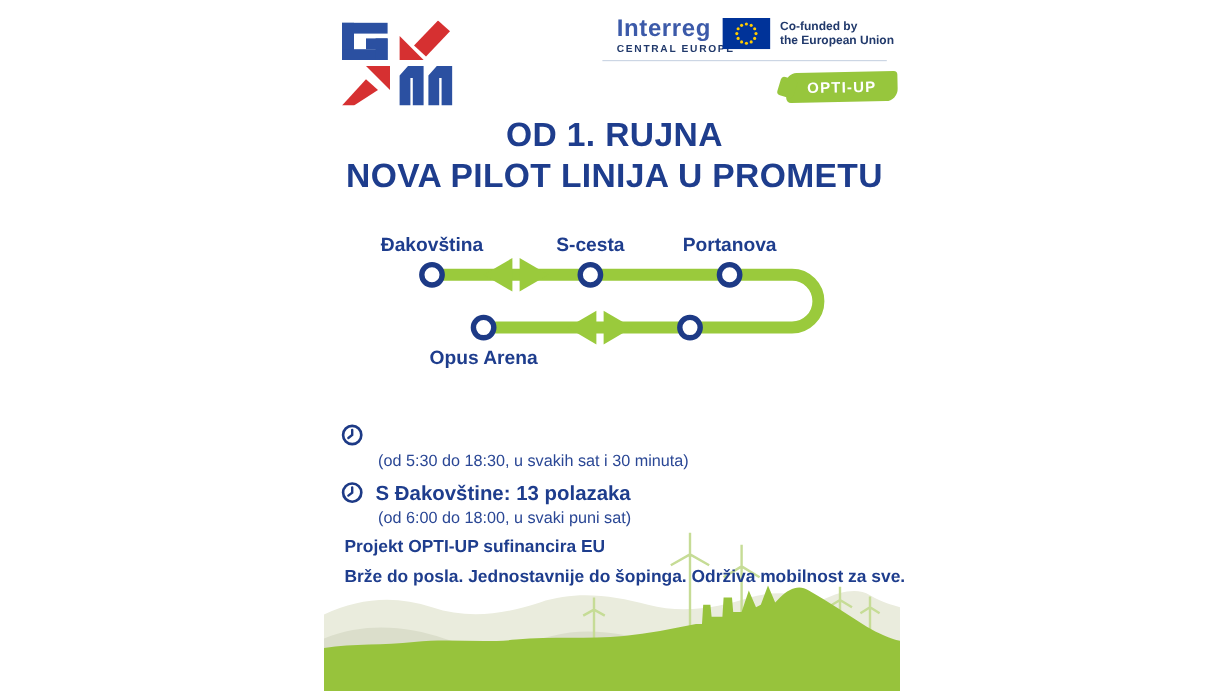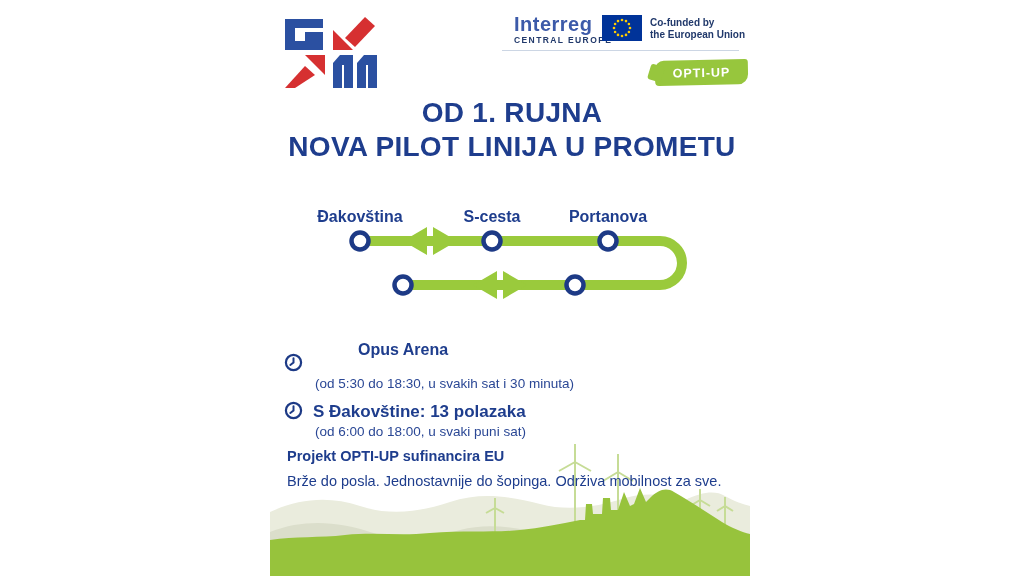--- a/index.html
+++ b/index.html
@@ -21,30 +21,30 @@
     letter-spacing:1px;border-radius:9px 3px 10px 4px;transform:rotate(-1.2deg);
   }
   .badge::before{content:"";position:absolute;left:-6px;top:4px;width:14px;height:16px;
     background:#97c63d;transform:rotate(18deg);border-radius:3px;}
 
   
   .title{left:262px;top:96px;width:500px;text-align:center;font-size:28px;line-height:34px;
     font-weight:bold;color:#1e3d8d;letter-spacing:.3px;}
 
   
-  .route{left:270px;top:196px;width:480px;height:150px;}
+  .route{left:270px;top:184px;width:480px;height:150px;}
   .station-label{position:absolute;text-align:center;font-size:16px;font-weight:bold;color:#1e3d8d;line-height:19px;}
 
   
   .sched-title{font-size:17px;font-weight:bold;color:#1e3d8d;}
   .sched-detail{font-size:13.5px;font-weight:normal;color:#2a4795;}
 
   
   .funding{left:287px;top:448px;font-size:14.5px;font-weight:bold;color:#1e3d8d;z-index:3;}
-  .tagline{left:287px;top:473px;font-size:14.5px;font-weight:normal;color:#1e3d8d;z-index:3;}
+  .tagline{left:287px;top:473px;font-size:14.5px;font-weight:bold;color:#1e3d8d;z-index:3;}
 
   .landscape{left:270px;top:440px;z-index:1;}
   .txt-layer{z-index:3;}
 </style>
 </head>
 <body>
 
 <div class="stage">
 
   <svg class="abs" style="left:283px;top:17px;" width="94" height="71" viewBox="0 0 94 71">
@@ -128,21 +128,21 @@
         <circle cx="90" cy="45" r="8.5"></circle>
         <circle cx="222" cy="45" r="8.5"></circle>
         <circle cx="338" cy="45" r="8.5"></circle>
         <circle cx="133" cy="89" r="8.5"></circle>
         <circle cx="305" cy="89" r="8.5"></circle>
       </g>
     </svg>
     <div class="station-label" style="left:30px;top:11px;width:120px;">Đakovština</div>
     <div class="station-label" style="left:162px;top:11px;width:120px;">S-cesta</div>
     <div class="station-label" style="left:278px;top:11px;width:120px;">Portanova</div>
-    <div class="station-label" style="left:73px;top:105px;width:120px;margin-top:39px;">Opus Arena</div>
+    <div class="station-label" style="left:73px;top:105px;width:120px;">Opus Arena</div>
   </div>
 
   <svg class="abs" style="left:284px;top:353px;" width="19" height="19" viewBox="0 0 19 19">
     <circle cx="9.5" cy="9.5" r="7.6" fill="none" stroke="#1d3a86" stroke-width="2.2"></circle>
     <path d="M9.5 5.2 V9.5 L6.3 12" fill="none" stroke="#1d3a86" stroke-width="2" stroke-linecap="round"></path>
   </svg>
   <div class="abs sched-detail" style="left:315px;top:376px;">(od 5:30 do 18:30, u svakih sat i 30 minuta)</div>
 
   <svg class="abs" style="left:284px;top:401px;" width="19" height="19" viewBox="0 0 19 19">
     <circle cx="9.5" cy="9.5" r="7.6" fill="none" stroke="#1d3a86" stroke-width="2.2"></circle>

